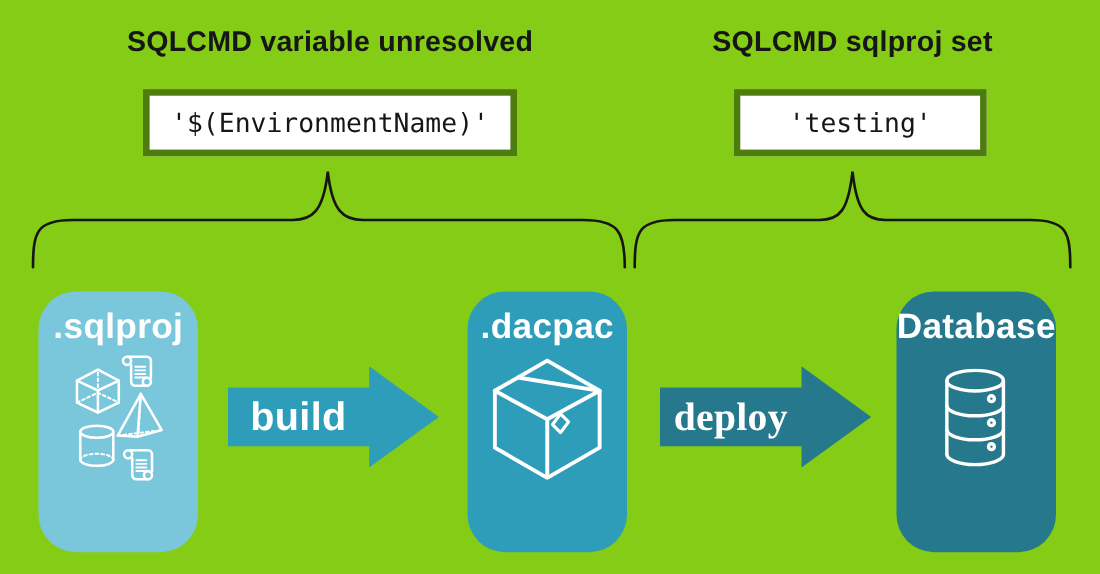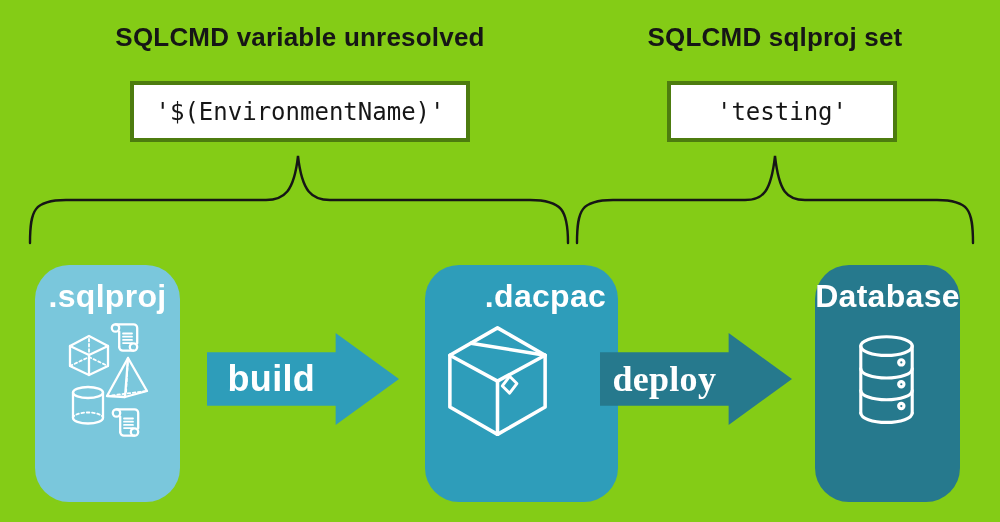--- a/index.html
+++ b/index.html
@@ -2,30 +2,30 @@
 <html><head>
 <meta charset="utf-8">
 <style>
   html,body{margin:0;padding:0;background:#fff;}
   #canvas{position:relative;width:1000px;height:522px;background:#84cc16;overflow:hidden;
           font-family:"Liberation Sans",sans-serif;}
   .heading{position:absolute;top:22px;font-weight:700;font-size:26px;color:#161616;
            text-align:center;letter-spacing:0.2px;}
   #heading-left{left:50px;width:500px;}
   #heading-right{left:575px;width:400px;}
-  .codebox{position:absolute;top:81px;height:61px;box-sizing:border-box;border:4px solid #4d7c0f;
+  .codebox{position:absolute;top:81px;height:61px;box-sizing:border-box;border:6px solid #4d7c0f;
            background:#fff;display:flex;align-items:center;justify-content:center;
            font-family:"DejaVu Sans Mono",monospace;font-size:24px;color:#161616;white-space:pre;}
   #codebox-left{left:130px;width:340px;}
   #codebox-right{left:667px;width:230px;}
   .brace{position:absolute;top:148px;}
   .brace path{fill:none;stroke:#161616;stroke-width:2.4;stroke-linecap:round;}
   .stage{position:absolute;top:265px;width:145px;height:237px;border-radius:34px;}
   #stage-sqlproj{left:35px;}
-  #stage-dacpac{left:425px;padding-left:48px;}
+  #stage-dacpac{left:425px;}
   #stage-database{left:815px;}
   .stage-label{text-align:center;margin-top:13px;color:#fff;font-weight:700;font-size:32px;
                letter-spacing:0.3px;}
   .stage-icon{position:absolute;}
   .stage-icon path,.stage-icon circle,.stage-icon ellipse{fill:none;stroke:#fff;stroke-linecap:round;stroke-linejoin:round;}
   .dashed{stroke-dasharray:2.6 2.6;}
   .arrow{position:absolute;top:333px;width:192px;height:92px;
          clip-path:polygon(0 21%,67% 21%,67% 0,100% 50%,67% 100%,67% 79%,0 79%);}
   #arrow-build{left:207px;}
   #arrow-deploy{left:600px;font-family:Liberation Serif, serif;}

